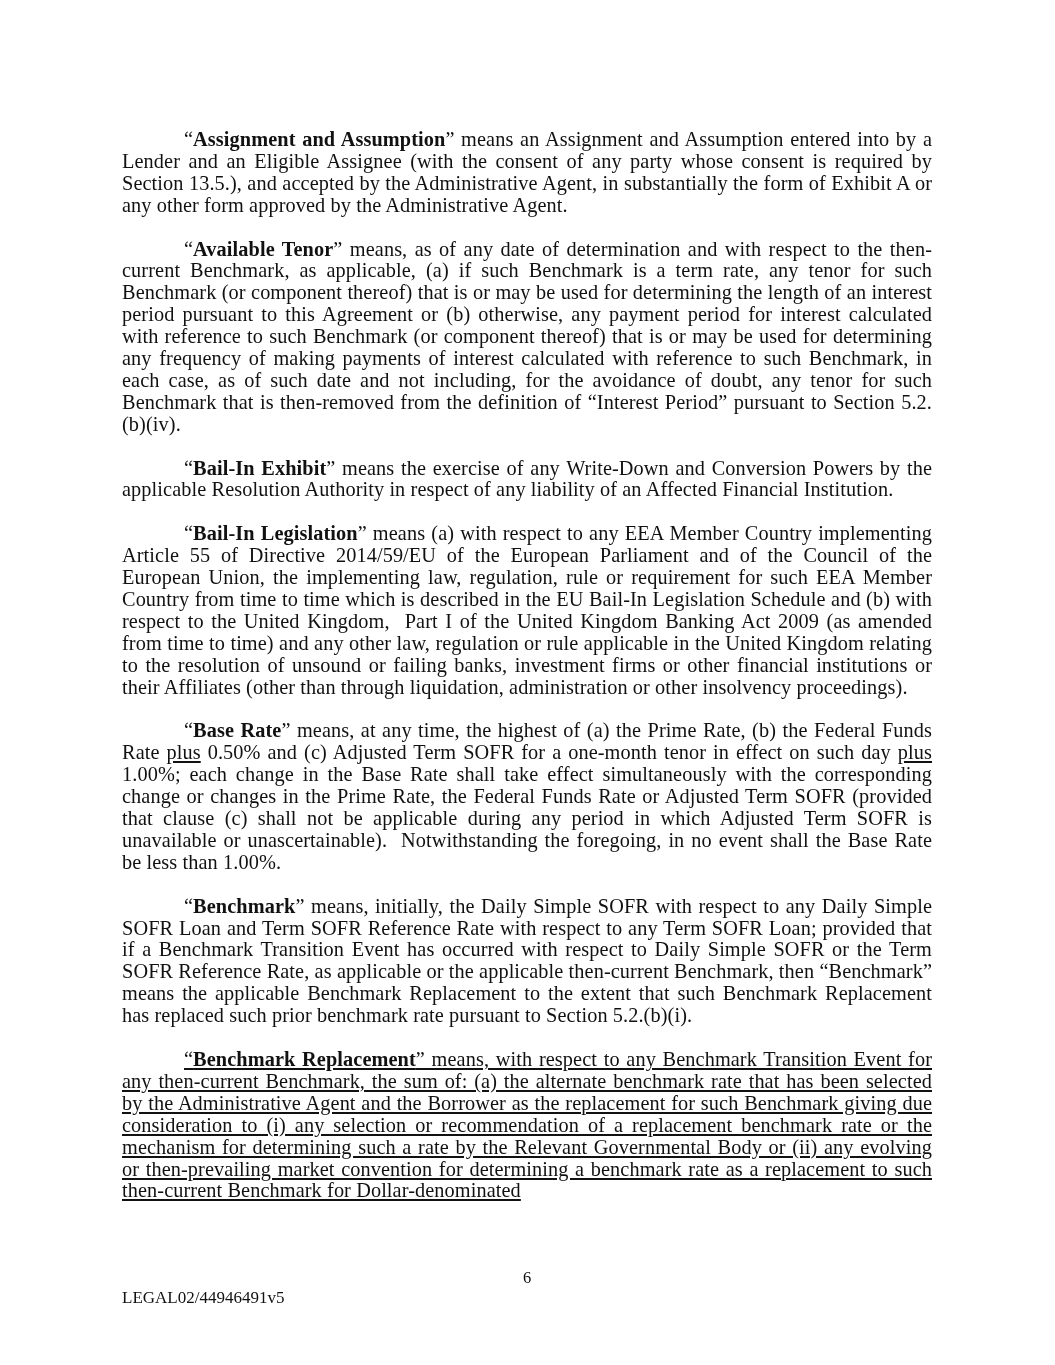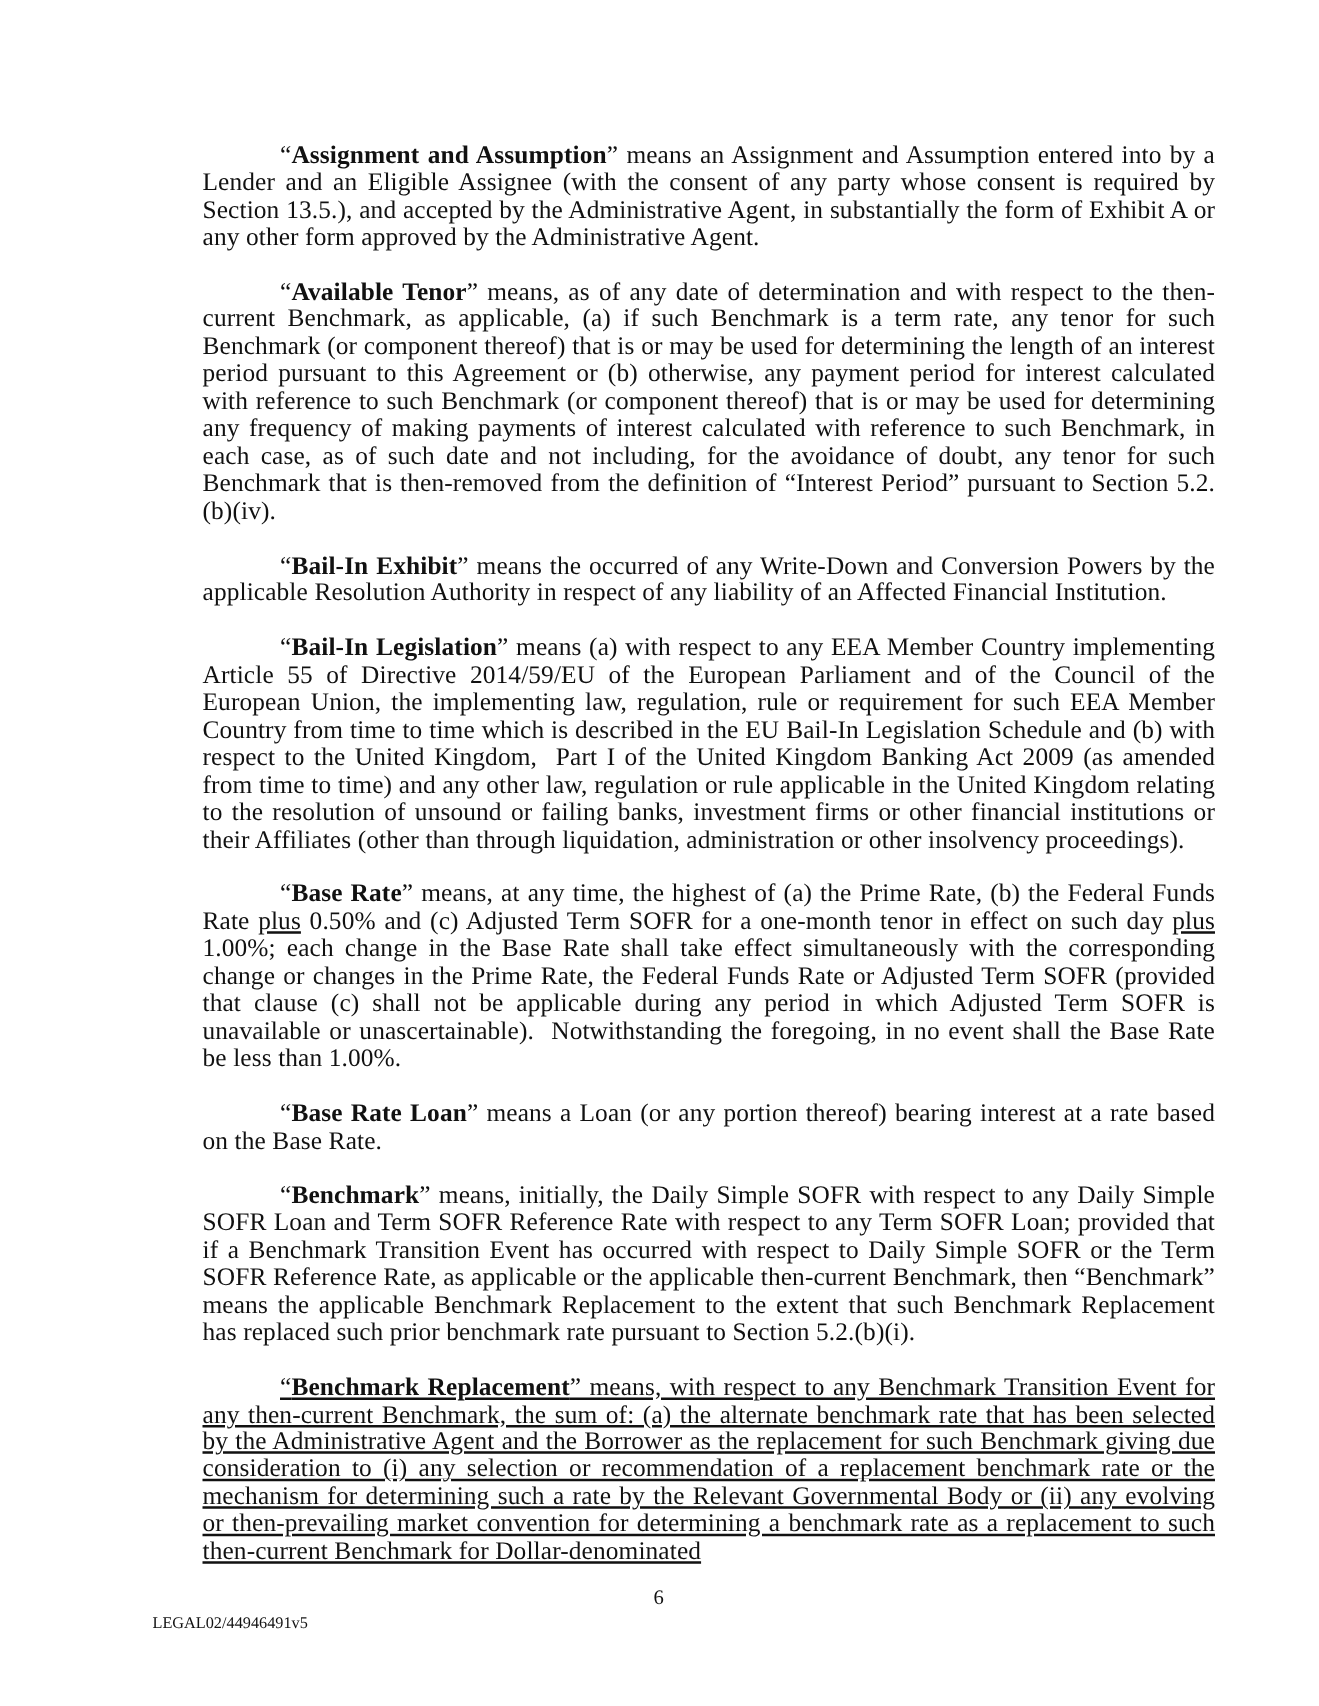--- a/index.html
+++ b/index.html
@@ -16,23 +16,22 @@
     overflow: hidden;
   }
   .page {
     position: absolute;
     inset: 0;
     background: #ffffff;
   }
   .content {
     position: absolute;
     left: 122px;
-    top: 114px;
+    top: 129px;
     width: 810px;
-    margin-left: 40px;
   }
   .para {
     margin: 0 0 21.9px 0;
     font-size: 20.3px;
     line-height: 21.9px;
     text-align: justify;
     text-indent: 62px;
     letter-spacing: 0.1px;
   }
   .para:last-child { margin-bottom: 0; text-decoration: underline; }
@@ -44,34 +43,33 @@
     left: 122px;
     width: 810px;
     text-align: center;
     font-size: 16.5px;
     line-height: 19px;
   }
   .doc-id {
     position: absolute;
     top: 1288px;
     left: 122px;
-    font-size: 13px;
+    font-size: 17px;
     line-height: 19px;
     font-family: Liberation Serif, serif;
   }
 </style>
 </head>
 <body>
 
 <div class="page">
   <div class="content" id="doc-body">
       <p class="para"><span>“</span><span class="bold">Assignment and Assumption</span><span>” means an Assignment and Assumption entered into by a Lender and an Eligible Assignee (with the consent of any party whose consent is required by Section 13.5.), and accepted by the Administrative Agent, in substantially the form of Exhibit A or any other form approved by the Administrative Agent.</span></p>
       <p class="para"><span>“</span><span class="bold">Available Tenor</span><span>” means, as of any date of determination and with respect to the then-current Benchmark, as applicable, (a) if such Benchmark is a term rate, any tenor for such Benchmark (or component thereof) that is or may be used for determining the length of an interest period pursuant to this Agreement or (b) otherwise, any payment period for interest calculated with reference to such Benchmark (or component thereof) that is or may be used for determining any frequency of making payments of interest calculated with reference to such Benchmark, in each case, as of such date and not including, for the avoidance of doubt, any tenor for such Benchmark that is then-removed from the definition of “Interest Period” pursuant to Section 5.2.(b)(iv).</span></p>
-      <p class="para"><span>“</span><span class="bold">Bail-In Exhibit</span><span>” means the occurred of any Write-Down and Conversion Powers by the applicable Resolution Authority in respect of any liability of an Affected Financial Institution.</span></p>
+      <p class="para"><span>“</span><span class="bold">Bail-In Exhibit</span><span>” means the exercise of any Write-Down and Conversion Powers by the applicable Resolution Authority in respect of any liability of an Affected Financial Institution.</span></p>
       <p class="para"><span>“</span><span class="bold">Bail-In Legislation</span><span>” means (a) with respect to any EEA Member Country implementing Article 55 of Directive 2014/59/EU of the European Parliament and of the Council of the European Union, the implementing law, regulation, rule or requirement for such EEA Member Country from time to time which is described in the EU Bail-In Legislation Schedule and (b) with respect to the United Kingdom,&nbsp; Part I of the United Kingdom Banking Act 2009 (as amended from time to time) and any other law, regulation or rule applicable in the United Kingdom relating to the resolution of unsound or failing banks, investment firms or other financial institutions or their Affiliates (other than through liquidation, administration or other insolvency proceedings).</span></p>
       <p class="para"><span>“</span><span class="bold">Base Rate</span><span>” means, at any time, the highest of (a) the Prime Rate, (b) the Federal Funds Rate </span><span class="underline">plus</span><span> 0.50% and (c) Adjusted Term SOFR for a one-month tenor in effect on such day </span><span class="underline">plus</span><span> 1.00%; each change in the Base Rate shall take effect simultaneously with the corresponding change or changes in the Prime Rate, the Federal Funds Rate or Adjusted Term SOFR (provided that clause (c) shall not be applicable during any period in which Adjusted Term SOFR is unavailable or unascertainable).&nbsp; Notwithstanding the foregoing, in no event shall the Base Rate be less than 1.00%.</span></p>
-      <p class="para"><span>“</span><span class="bold">Base Rate Loan</span><span>” means a Loan (or any portion thereof) bearing interest at a rate based on the Base Rate.</span></p>
       <p class="para"><span>“</span><span class="bold">Benchmark</span><span>” means, initially, the Daily Simple SOFR with respect to any Daily Simple SOFR Loan and Term SOFR Reference Rate with respect to any Term SOFR Loan; provided that if a Benchmark Transition Event has occurred with respect to Daily Simple SOFR or the Term SOFR Reference Rate, as applicable or the applicable then-current Benchmark, then “Benchmark” means the applicable Benchmark Replacement to the extent that such Benchmark Replacement has replaced such prior benchmark rate pursuant to Section 5.2.(b)(i).</span></p>
       <p class="para"><span>“</span><span class="bold">Benchmark Replacement</span><span>” means, with respect to any Benchmark Transition Event for any then-current Benchmark, the sum of: (a) the alternate benchmark rate that has been selected by the Administrative Agent and the Borrower as the replacement for such Benchmark giving due consideration to (i) any selection or recommendation of a replacement benchmark rate or the mechanism for determining such a rate by the Relevant Governmental Body or (ii) any evolving or then-prevailing market convention for determining a benchmark rate as a replacement to such then-current Benchmark for Dollar-denominated</span></p>
     </div>
   <div class="footer-page-num">6</div>
   <div class="doc-id">LEGAL02/44946491v5</div>
 </div>
 
 </body></html>

